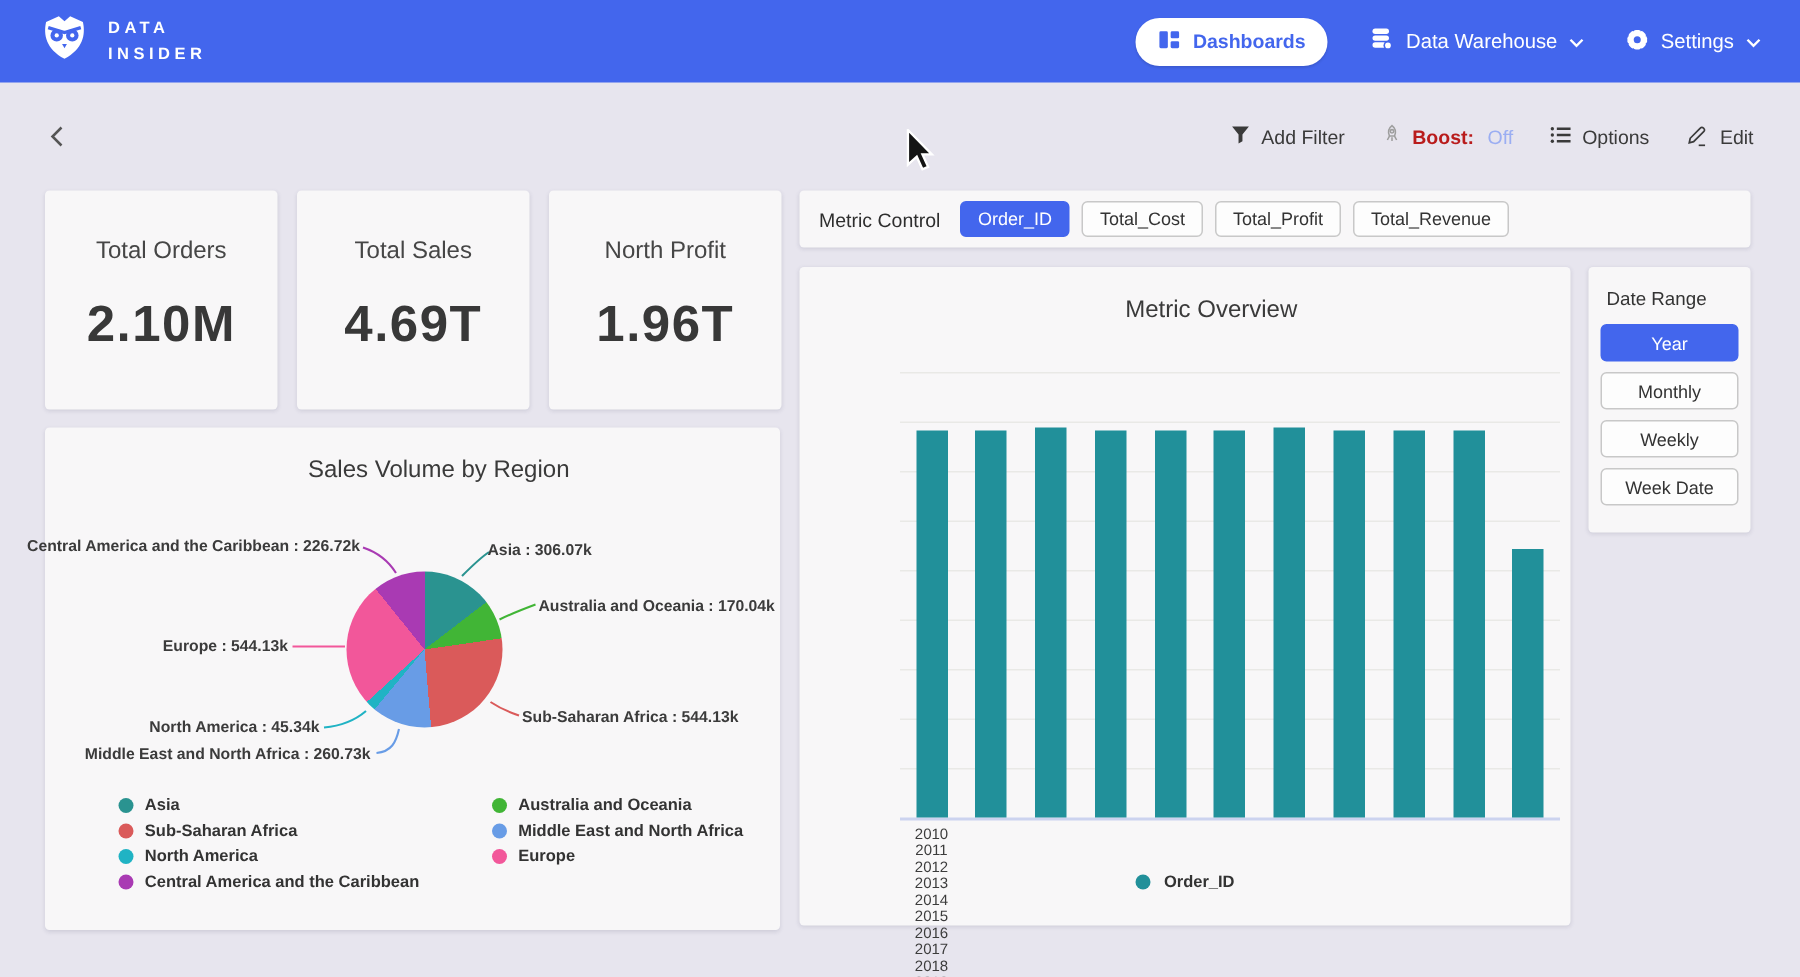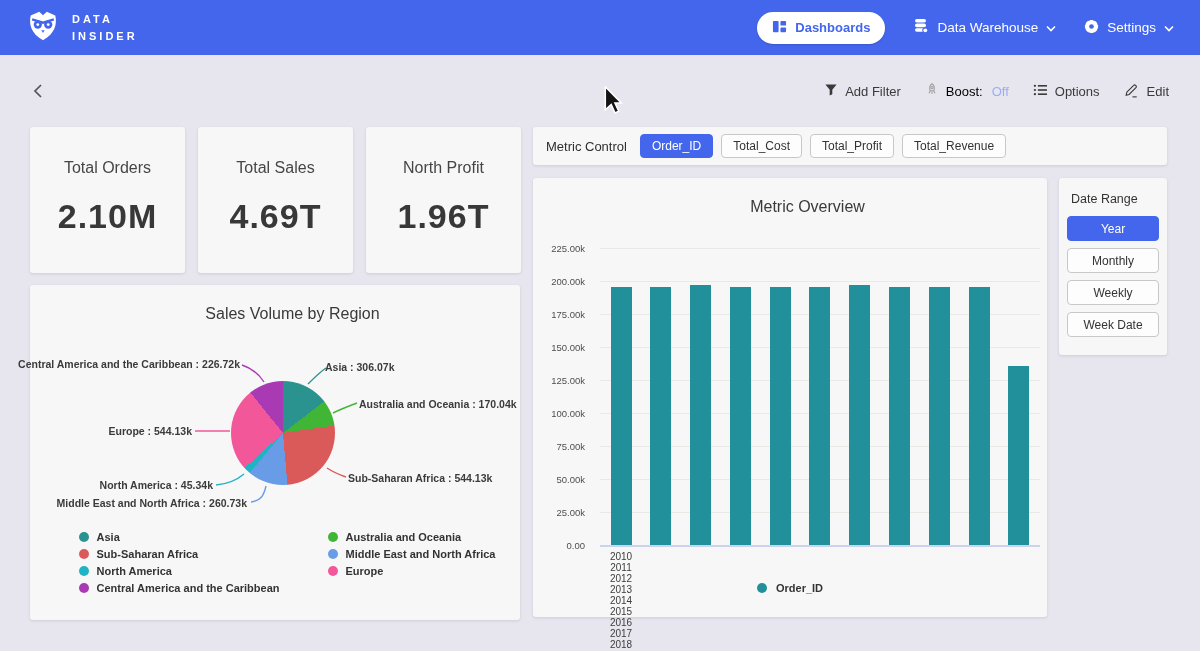--- a/index.html
+++ b/index.html
@@ -27,21 +27,21 @@
   .nav-item { color:#fff; font-size:13.5px; display:flex; align-items:center; gap:8px; cursor:pointer; }
   
   .header-row {
     position:absolute; left:0; top:55px; width:1200px; height:72px;
     display:flex; align-items:center; padding:0 31px;
   }
   .back-btn { display:flex; align-items:center; cursor:pointer; }
   .page-title { margin-left:16px; font-size:20px; color:#3c3c3c; }
   .header-actions { margin-left:auto; display:flex; align-items:center; gap:24px; font-size:13px; font-weight:500; color:#3a3a3a; }
   .h-action { display:flex; align-items:center; gap:7px; cursor:pointer; }
-  .boost-label { color:#000000; font-weight:400;text-align:center; }
+  .boost-label { color:#b91c1c; font-weight:700;text-align:center; }
   .boost-value { color:#9baef2; font-weight:500; margin-left:2px; }
   
   .card { position:absolute; background:#f8f7f8; border-radius:3px; box-shadow:0 1px 3px rgba(60,60,90,.14); }
   .kpi-card { width:155px; height:146px; top:127px; display:flex; flex-direction:column; align-items:center; padding-top:32px; }
   .kpi-label { font-size:16px; font-weight:500; color:#464646; }
   .kpi-value { margin-top:20px; font-size:34px; font-weight:bold; color:#383838; letter-spacing:1px; }
   
   .metric-bar { left:533px; top:127px; width:634px; height:38px; display:flex; align-items:center; padding:0 13px; gap:8px; }
   .metric-label { font-size:13px; color:#2e2e2e; margin-right:5px; }
   .ctl-btn {
@@ -222,32 +222,20 @@
   <span id="metric-buttons" style="display:flex;gap:8px;">
       <button class="ctl-btn  selected">Order_ID</button>
       <button class="ctl-btn ">Total_Cost</button>
       <button class="ctl-btn ">Total_Profit</button>
       <button class="ctl-btn ">Total_Revenue</button>
     </span>
 </div>
 
 <div class="card bar-card">
   <div class="chart-title">Metric Overview</div>
-  <div class="y-axis" id="bar-yaxis">
-      <div class="y-tick" style="top: -5px;">225.00k</div>
-      <div class="y-tick" style="top: 28px;">200.00k</div>
-      <div class="y-tick" style="top: 61px;">175.00k</div>
-      <div class="y-tick" style="top: 94px;">150.00k</div>
-      <div class="y-tick" style="top: 127px;">125.00k</div>
-      <div class="y-tick" style="top: 160px;">100.00k</div>
-      <div class="y-tick" style="top: 193px;">75.00k</div>
-      <div class="y-tick" style="top: 226px;">50.00k</div>
-      <div class="y-tick" style="top: 259px;">25.00k</div>
-      <div class="y-tick" style="top: 292px;">0.00</div>
-    </div>
   <div class="plot" id="bar-plot">
     <div class="gridline" style="top: 0px;"></div>
       <div class="gridline" style="top: 33px;"></div>
       <div class="gridline" style="top: 66px;"></div>
       <div class="gridline" style="top: 99px;"></div>
       <div class="gridline" style="top: 132px;"></div>
       <div class="gridline" style="top: 165px;"></div>
       <div class="gridline" style="top: 198px;"></div>
       <div class="gridline" style="top: 231px;"></div>
       <div class="gridline" style="top: 264px;"></div>

